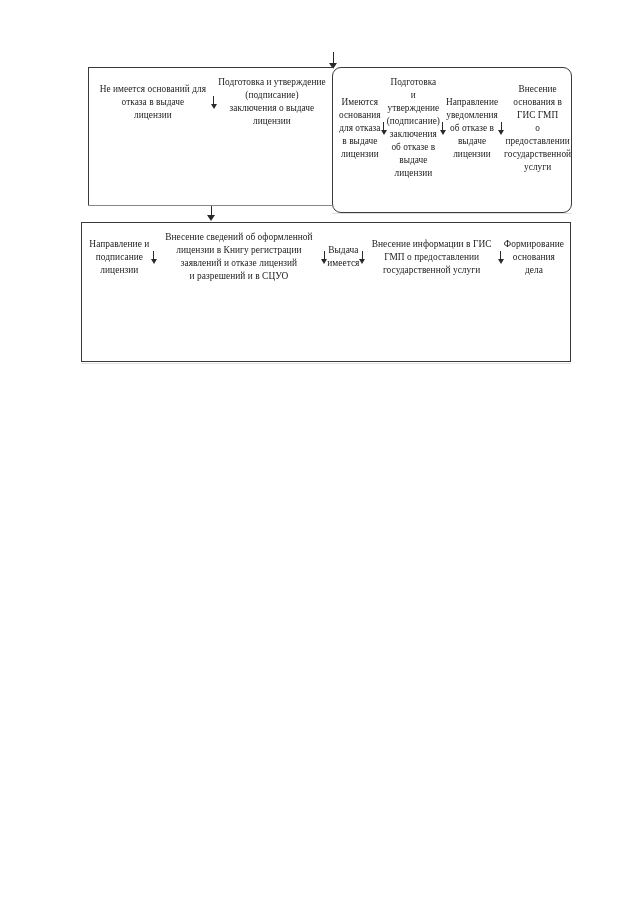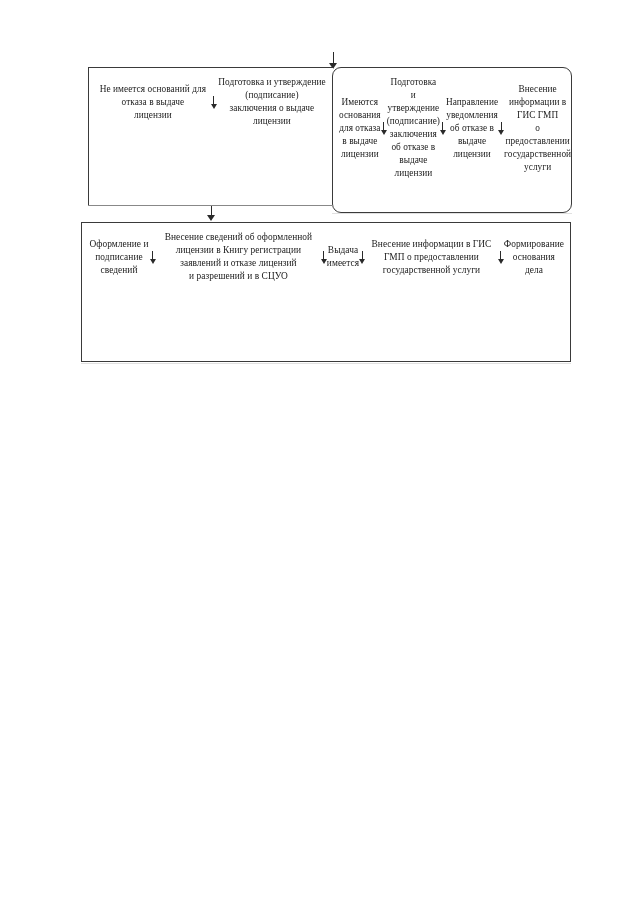--- a/index.html
+++ b/index.html
@@ -157,33 +157,33 @@
       <div class="arrow-v">
         <div class="shaft"></div>
         <div class="head"></div>
       </div>
       <div class="step">Направление уведомления об отказе в выдаче
 лицензии</div>
       <div class="arrow-v">
         <div class="shaft"></div>
         <div class="head"></div>
       </div>
-      <div class="step">Внесение информации в ГИС ГМП
+      <div class="step">Внесение основания в ГИС ГМП
 о предоставлении государственной услуги</div>
     </div>
   </div>
 
   <div class="connector into-bottom">
     <div class="shaft"></div>
     <div class="head"></div>
   </div>
 
   <div class="flow-box bottom">
     <div class="box-inner">
-      <div class="step wide">Оформление и подписание сведений</div>
+      <div class="step wide">Направление и подписание лицензии</div>
       <div class="arrow-v">
         <div class="shaft"></div>
         <div class="head"></div>
       </div>
       <div class="step wide">Внесение сведений об оформленной лицензии в Книгу регистрации заявлений и отказе лицензий
 и разрешений и в СЦУО</div>
       <div class="arrow-v">
         <div class="shaft"></div>
         <div class="head"></div>
       </div>

